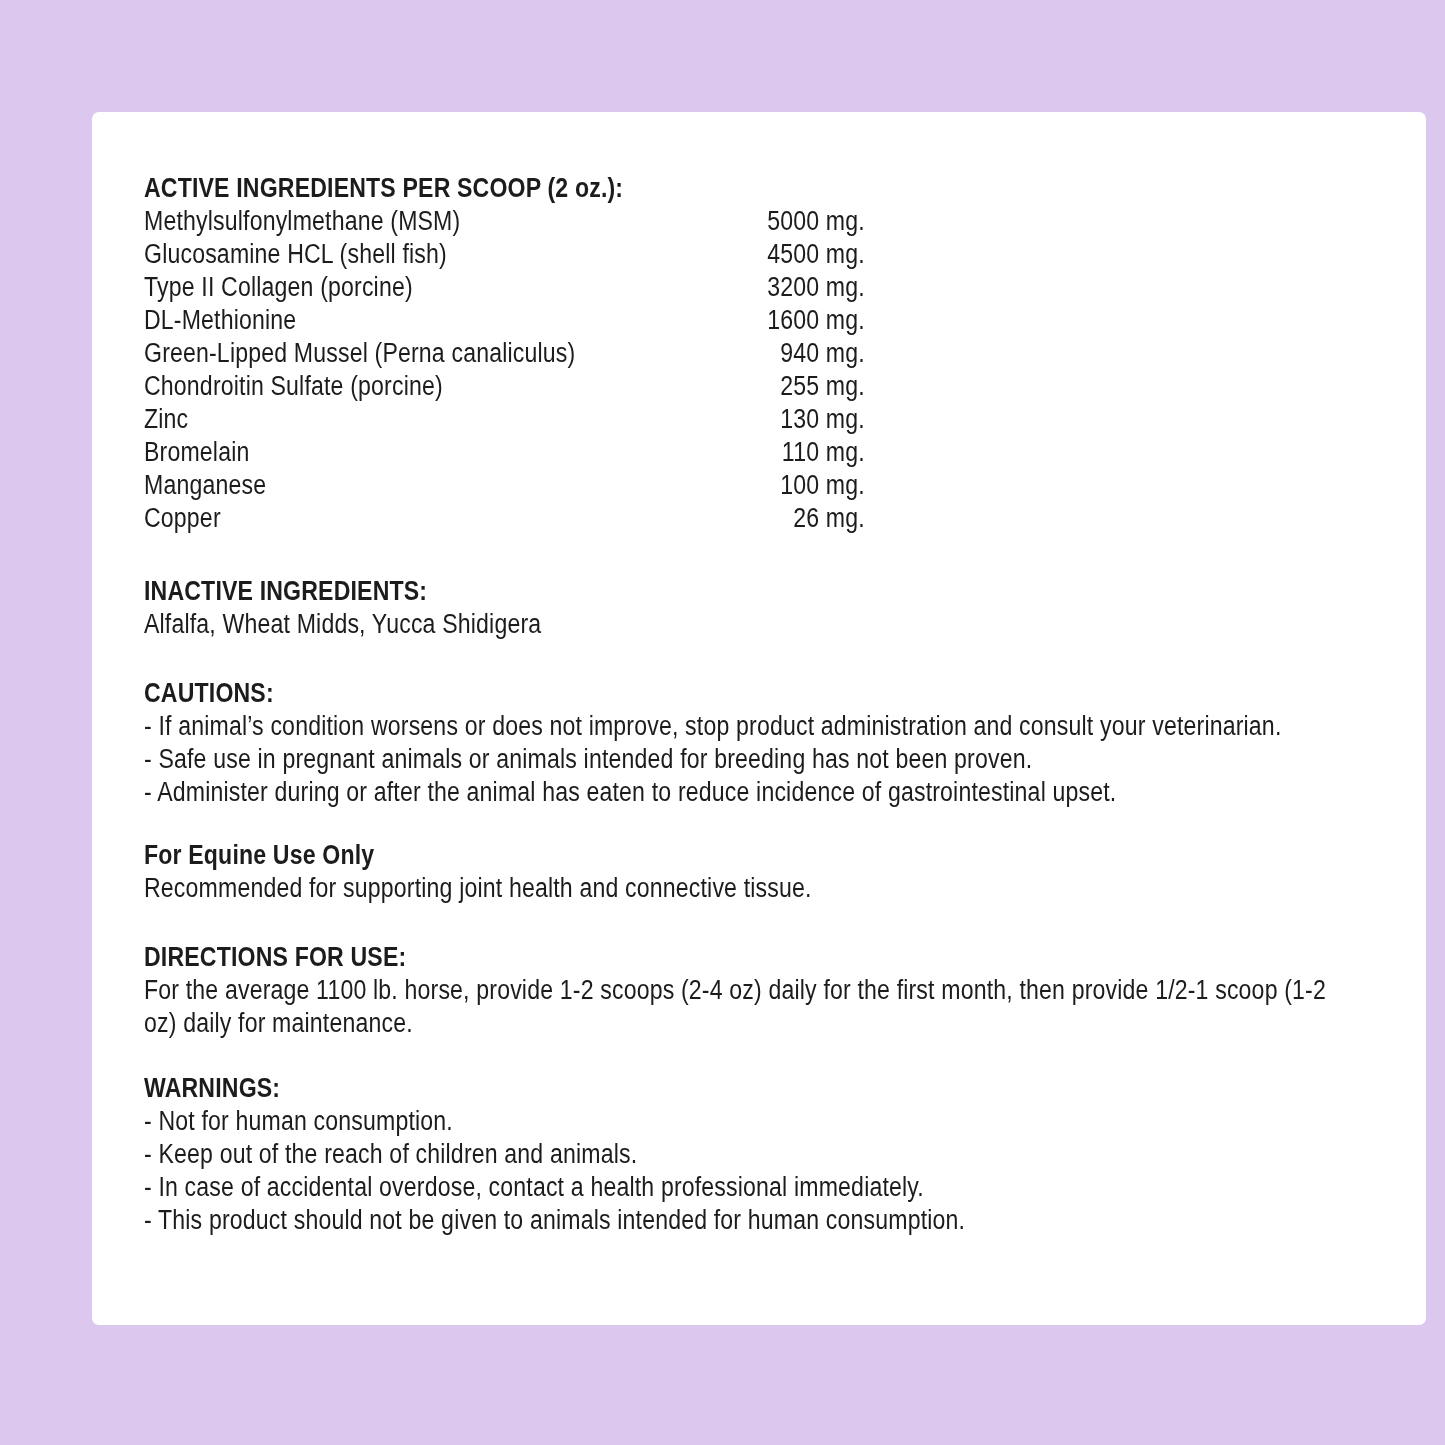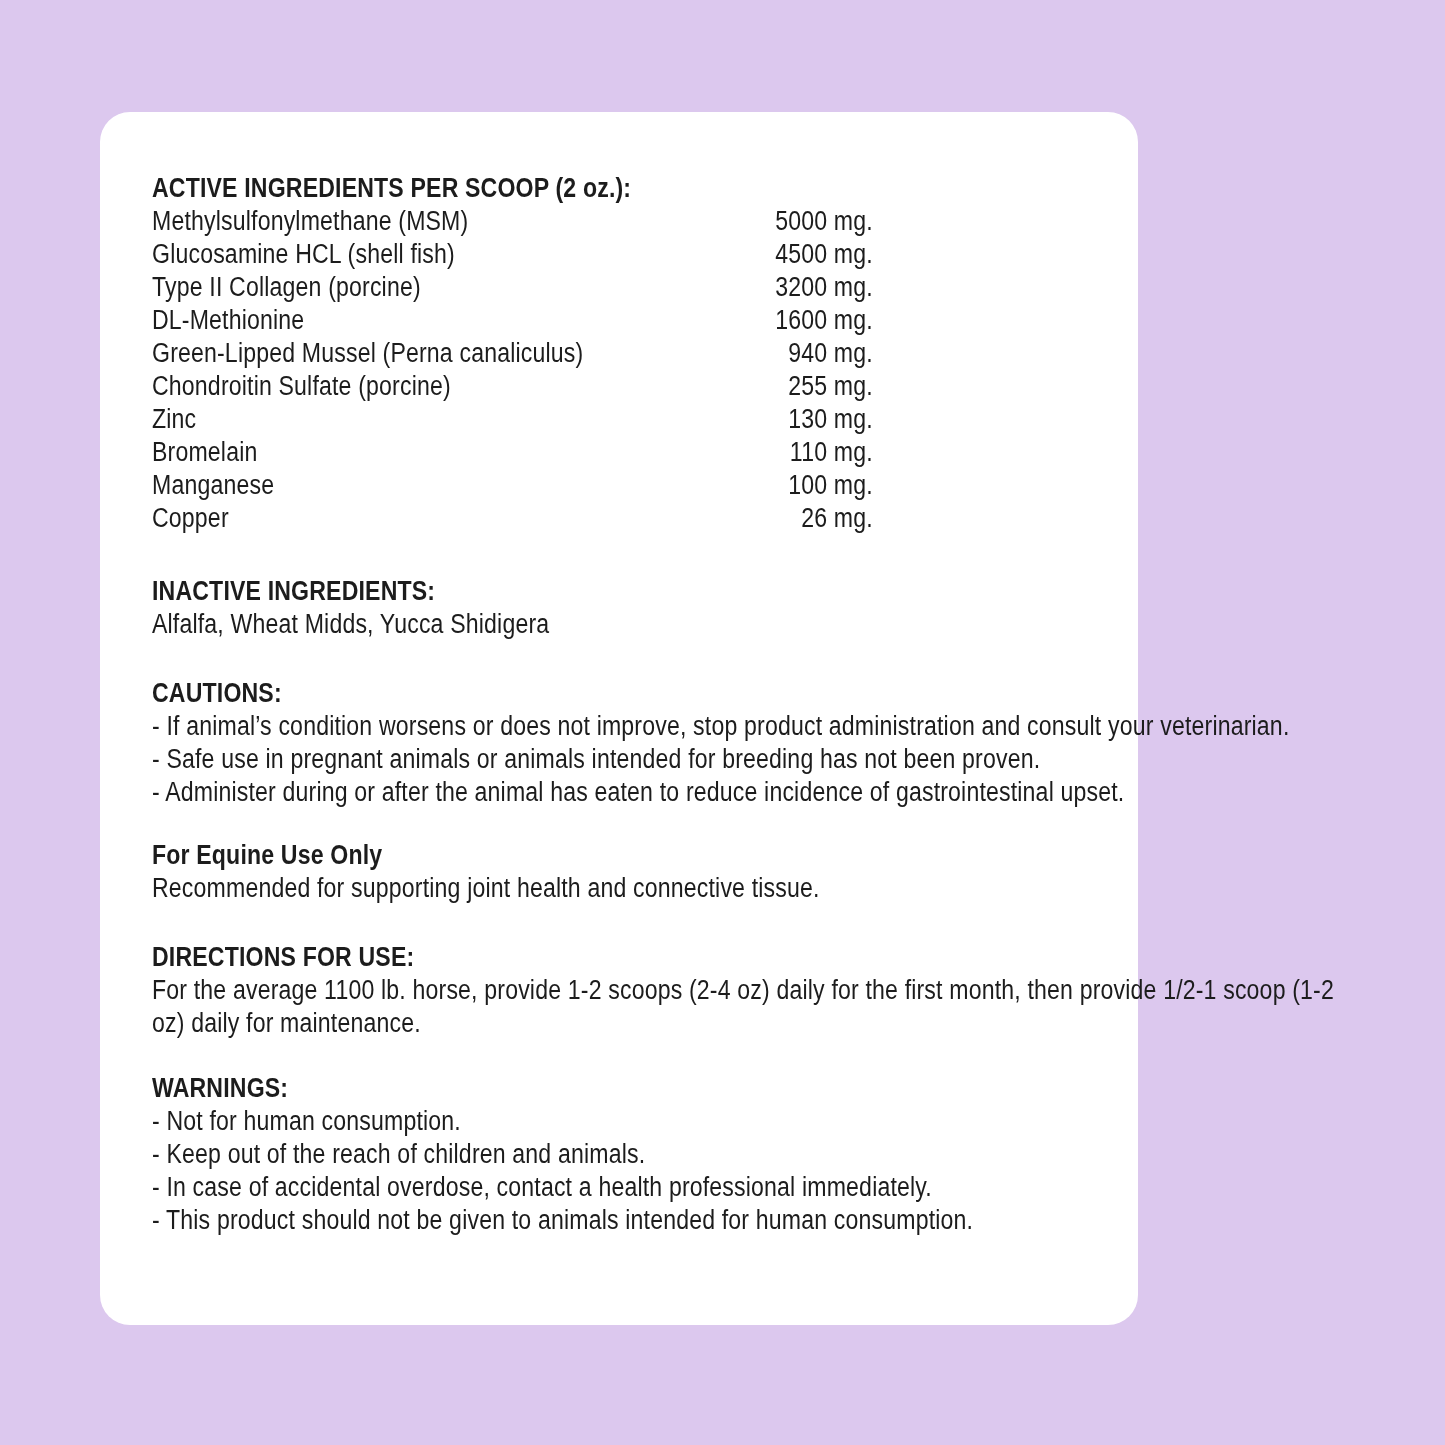--- a/index.html
+++ b/index.html
@@ -6,26 +6,26 @@
     margin: 0;
     padding: 0;
     width: 1445px;
     height: 1445px;
     background: #dcc8ee;
     overflow: hidden;
     font-family: "Liberation Sans", sans-serif;
   }
   .card {
     position: absolute;
-    left: 100px;
+    left: 92px;
     top: 112px;
-    width: 1038px;
+    width: 1334px;
     height: 1213px;
     background: #ffffff;
-    border-radius: 30px;
+    border-radius: 7px;
   }
   .content {
     position: absolute;
     left: 52px;
     top: 60px;
     width: 1392px;
     transform: scaleX(0.855);
     transform-origin: left top;
     font-size: 27px;
     line-height: 33px;

